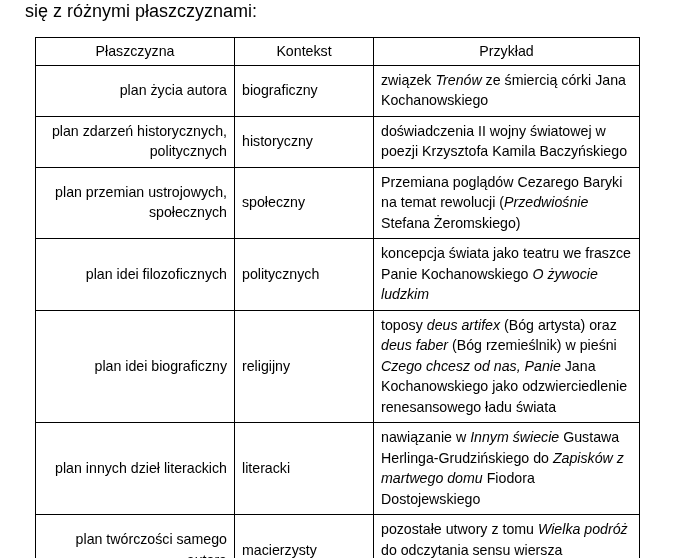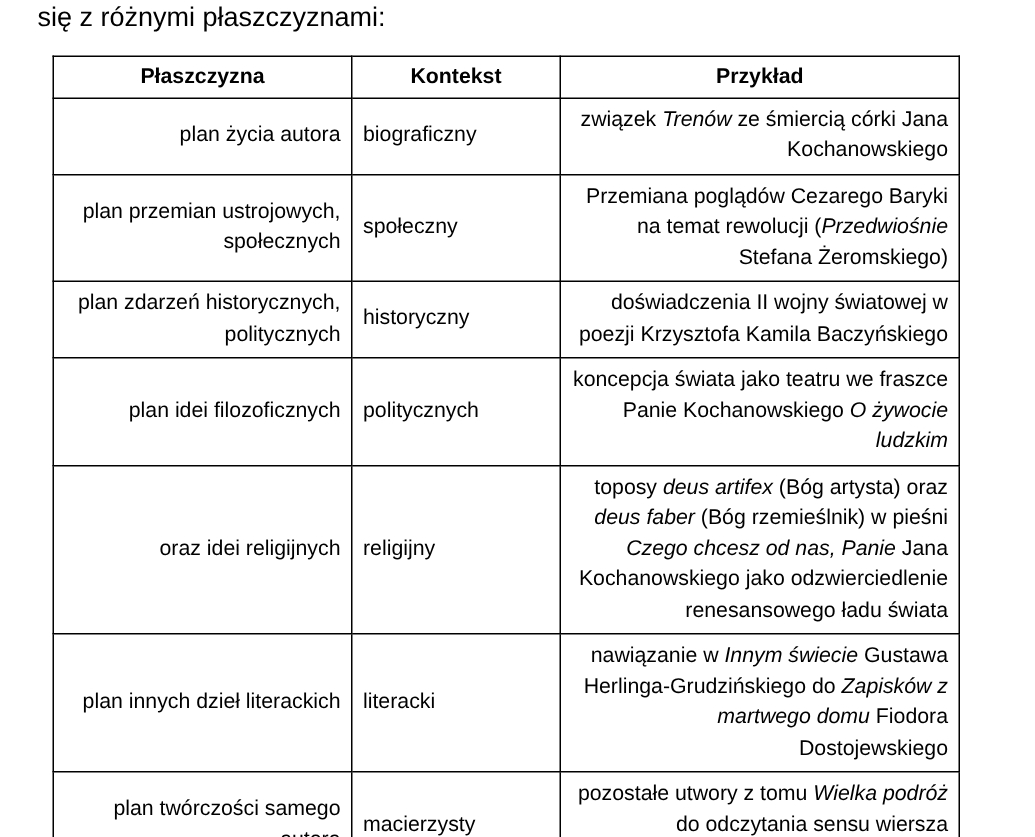--- a/index.html
+++ b/index.html
@@ -37,33 +37,33 @@
   table.plan-table td,
   table.plan-table th {
     border: 1px solid #000000;
     padding: 4px 7px 5px 7px;
     font-size: 14.2px;
     line-height: 20.5px;
     vertical-align: middle;
     font-weight: normal;
   }
   table.plan-table thead th {
-    font-weight: bold;
+    font-weight: normal;
     text-align: center;
     padding-top: 3px;
     padding-bottom: 3px;
     height: 18px;
   }
   col.col-plaszczyzna { width: 199px; }
   col.col-kontekst    { width: 139px; }
   col.col-przyklad    { width: 266px; }
 
   td.cell-plaszczyzna { text-align: right; }
   td.cell-kontekst    { text-align: left; }
-  td.cell-przyklad    { text-align: right; vertical-align: top; padding-top: 5px; }
+  td.cell-przyklad    { text-align: left; vertical-align: top; padding-top: 5px; }
 
   td.cell-przyklad i,
   .intro-text i { font-style: italic; }
 </style>
 </head>
 <body>
 
 <div class="intro-text">się z różnymi płaszczyznami:</div>
 
 <div class="table-wrap">
@@ -80,36 +80,36 @@
         <th>Przykład</th>
       </tr>
     </thead>
     <tbody id="table-body">
         <tr>
           <td class="cell-plaszczyzna">plan życia autora</td>
           <td class="cell-kontekst">biograficzny</td>
           <td class="cell-przyklad"><span>związek </span><i>Trenów</i><span> ze śmiercią córki Jana Kochanowskiego</span></td>
         </tr>
         <tr>
+          <td class="cell-plaszczyzna">plan zdarzeń historycznych, politycznych</td>
+          <td class="cell-kontekst">historyczny</td>
+          <td class="cell-przyklad"><span>doświadczenia II wojny światowej w poezji Krzysztofa Kamila Baczyńskiego</span></td>
+        </tr>
+        <tr>
           <td class="cell-plaszczyzna">plan przemian ustrojowych, społecznych</td>
           <td class="cell-kontekst">społeczny</td>
           <td class="cell-przyklad"><span>Przemiana poglądów Cezarego Baryki na temat rewolucji (</span><i>Przedwiośnie</i><span> Stefana Żeromskiego)</span></td>
-        </tr>
-        <tr>
-          <td class="cell-plaszczyzna">plan zdarzeń historycznych, politycznych</td>
-          <td class="cell-kontekst">historyczny</td>
-          <td class="cell-przyklad"><span>doświadczenia II wojny światowej w poezji Krzysztofa Kamila Baczyńskiego</span></td>
         </tr>
         <tr>
           <td class="cell-plaszczyzna">plan idei filozoficznych</td>
           <td class="cell-kontekst">politycznych</td>
           <td class="cell-przyklad"><span>koncepcja świata jako teatru we fraszce Panie Kochanowskiego </span><i>O żywocie ludzkim</i></td>
         </tr>
         <tr>
-          <td class="cell-plaszczyzna">oraz idei religijnych</td>
+          <td class="cell-plaszczyzna">plan idei biograficzny</td>
           <td class="cell-kontekst">religijny</td>
           <td class="cell-przyklad"><span>toposy </span><i>deus artifex</i><span> (Bóg artysta) oraz </span><i>deus faber</i><span> (Bóg rzemieślnik) w pieśni </span><i>Czego chcesz od nas, Panie</i><span> Jana Kochanowskiego jako odzwierciedlenie renesansowego ładu świata</span></td>
         </tr>
         <tr>
           <td class="cell-plaszczyzna">plan innych dzieł literackich</td>
           <td class="cell-kontekst">literacki</td>
           <td class="cell-przyklad"><span>nawiązanie w </span><i>Innym świecie</i><span> Gustawa Herlinga-Grudzińskiego do </span><i>Zapisków z martwego domu</i><span> Fiodora Dostojewskiego</span></td>
         </tr>
         <tr>
           <td class="cell-plaszczyzna">plan twórczości samego autora</td>

